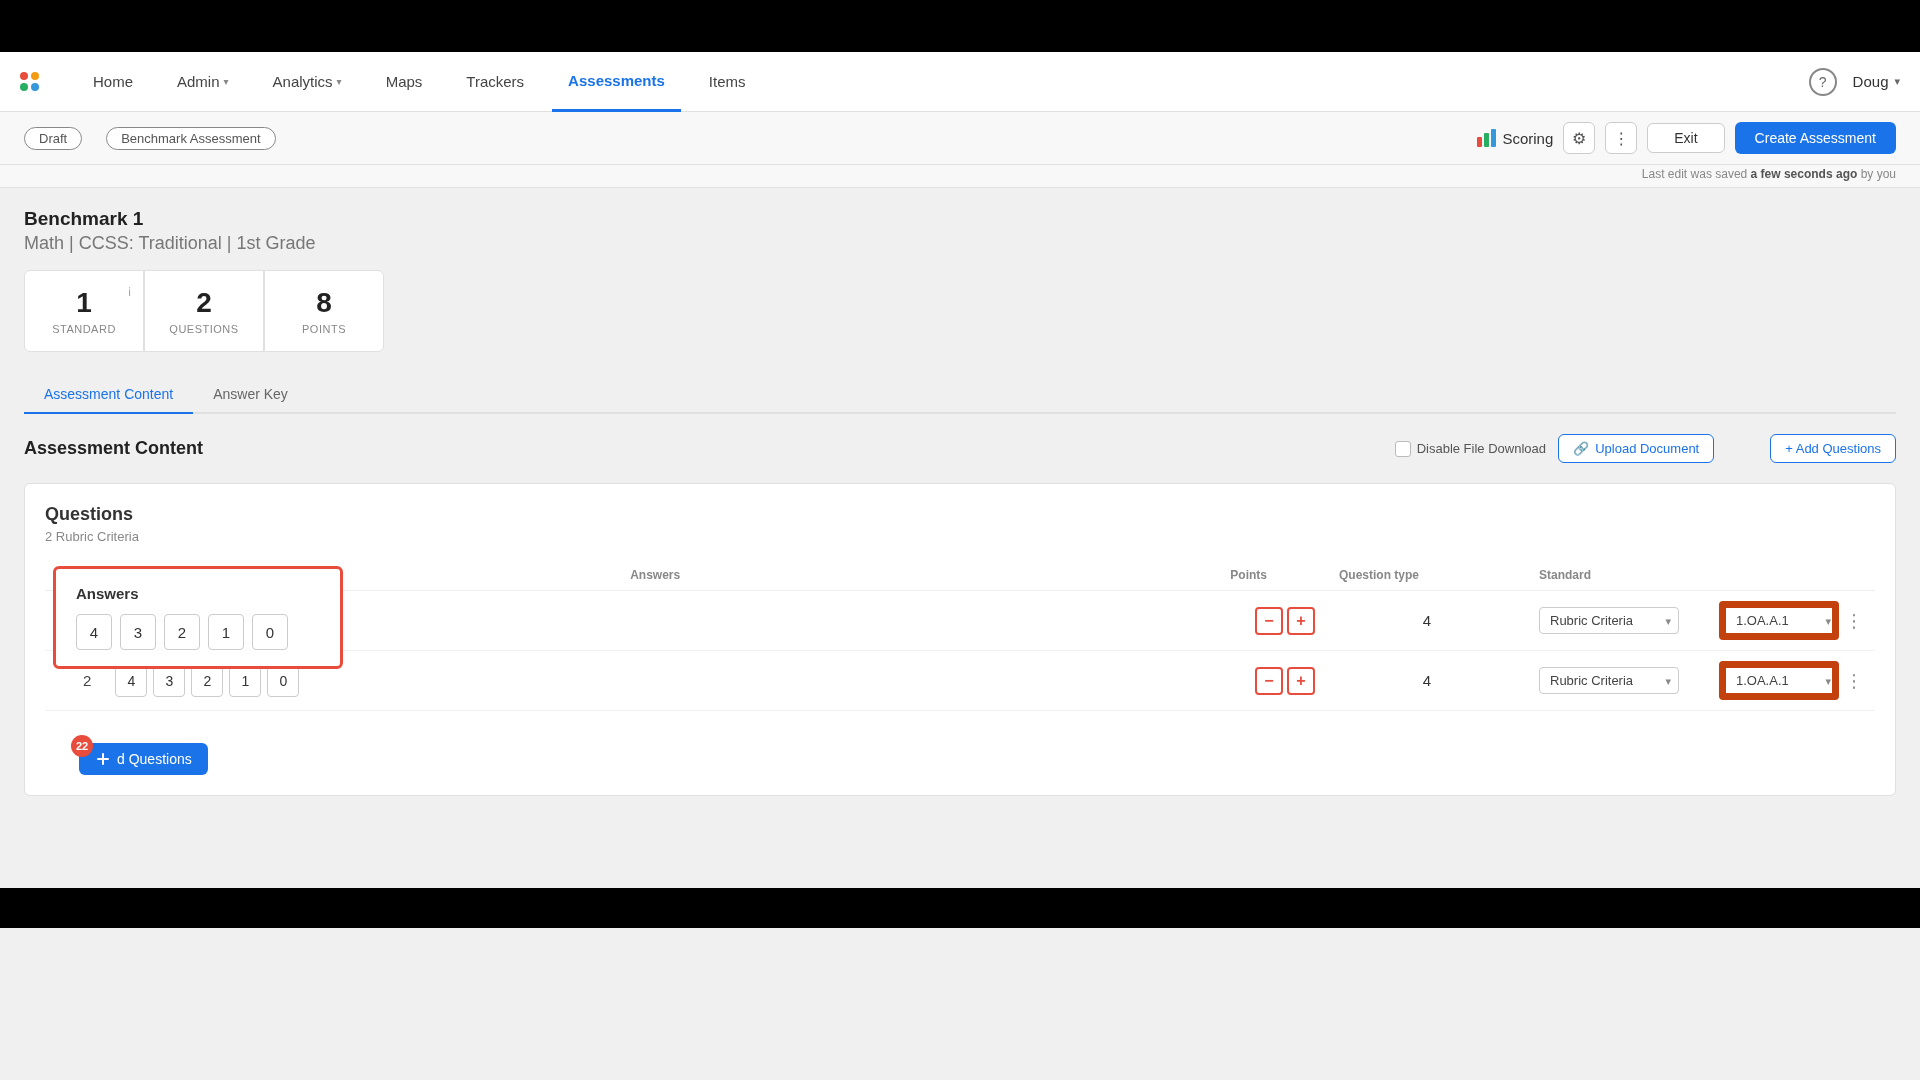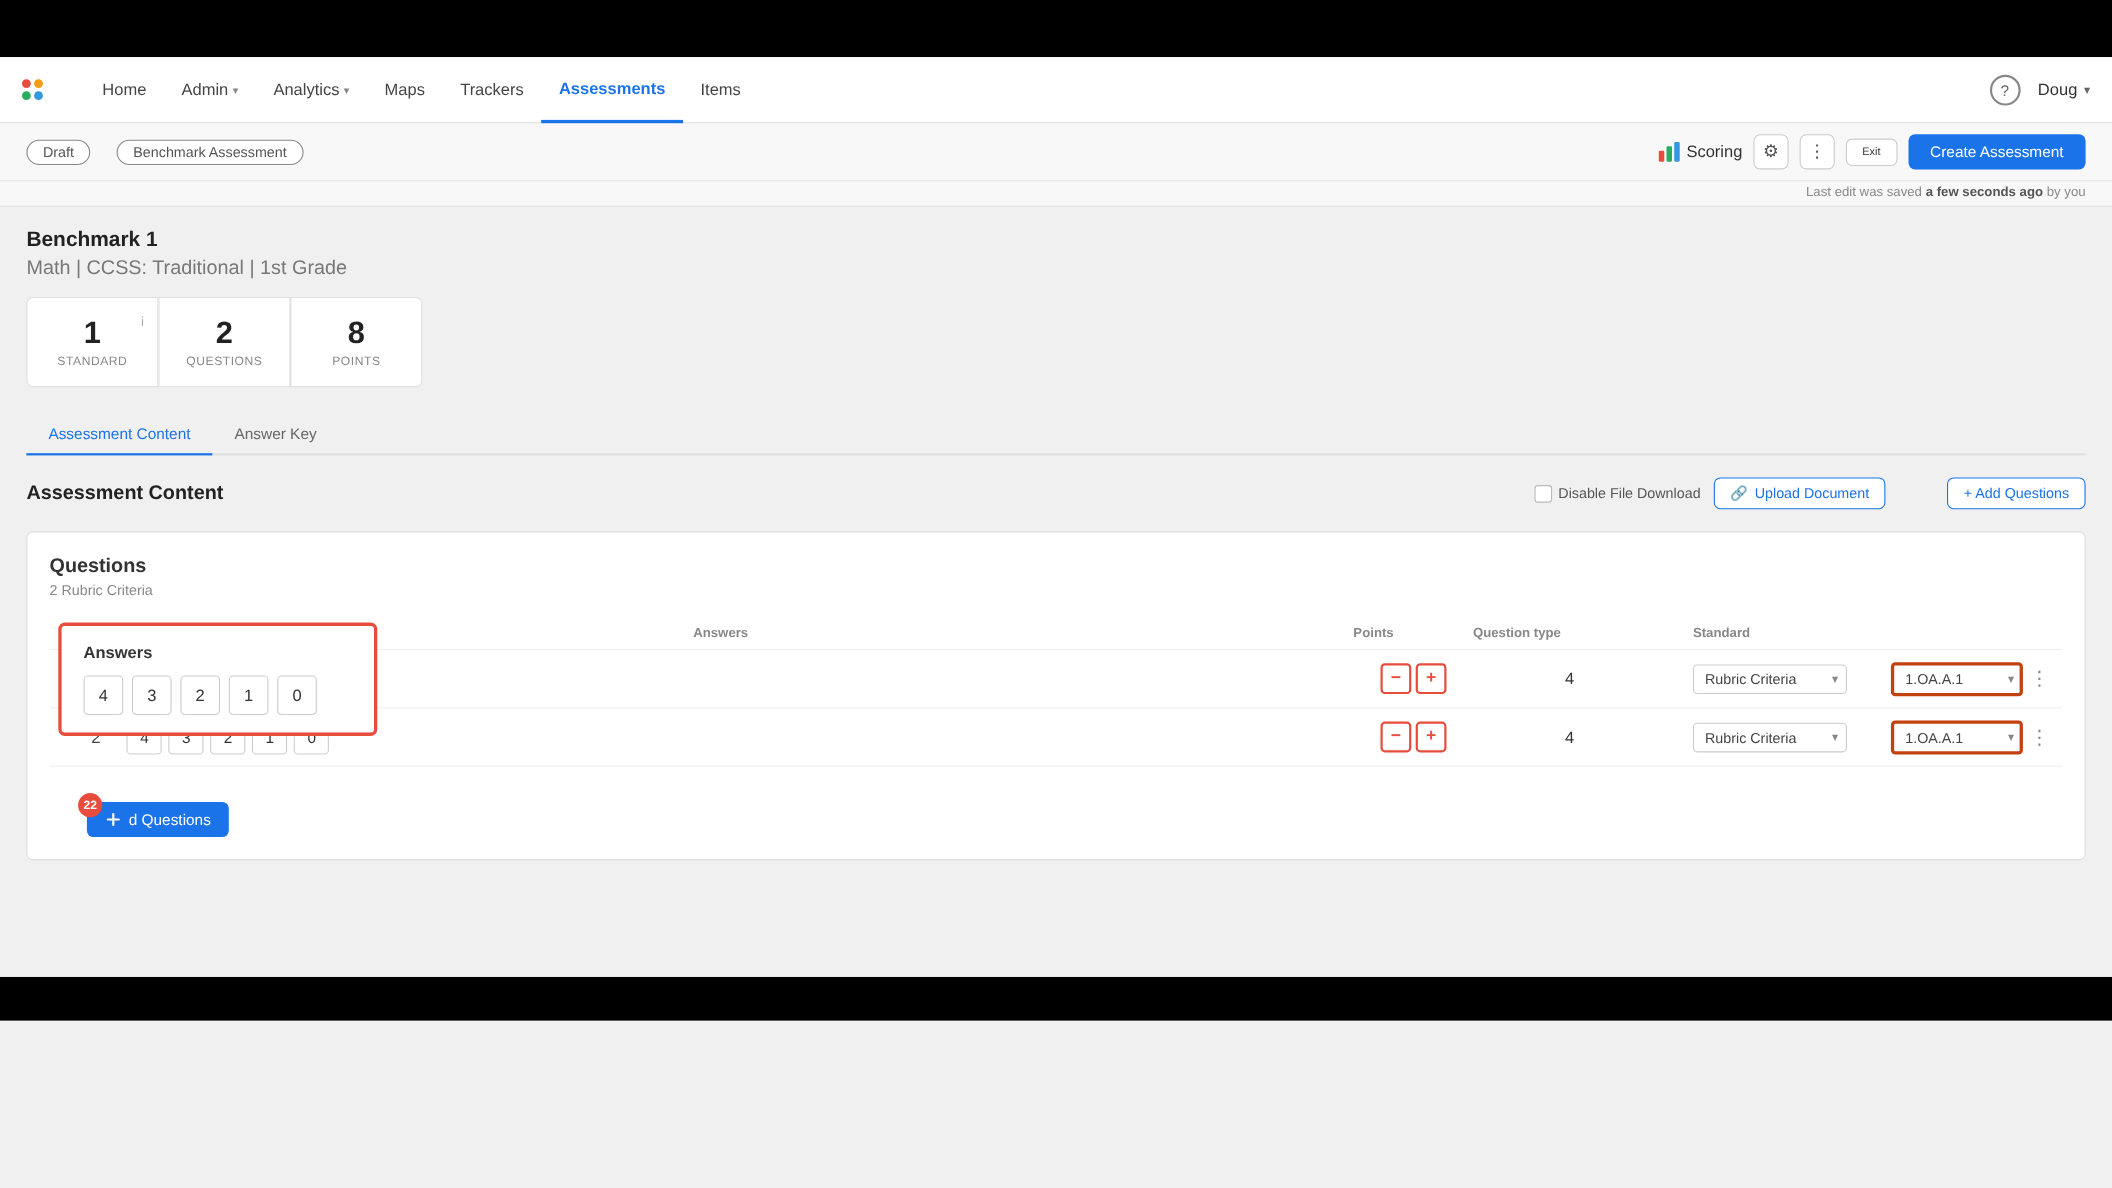--- a/index.html
+++ b/index.html
@@ -28,21 +28,21 @@
       grid-template-columns: 8px 8px;
       gap: 3px;
       margin-right: 8px;
     }
     .logo-dot { width: 8px; height: 8px; border-radius: 50%; }
     .logo-dot:nth-child(1) { background: #e74c3c; }
     .logo-dot:nth-child(2) { background: #f39c12; }
     .logo-dot:nth-child(3) { background: #27ae60; }
     .logo-dot:nth-child(4) { background: #3498db; }
 
-    .nav-items { display: flex; align-items: center; gap: 0; flex: 1; }
+    .nav-items { display: flex; align-items: center; gap: 12px; flex: 1; }
     .nav-item {
       padding: 0 16px;
       height: 60px;
       display: flex;
       align-items: center;
       cursor: pointer;
       font-size: 15px;
       color: #444;
       text-decoration: none;
       position: relative;
@@ -145,26 +145,26 @@
       width: 32px; height: 32px;
       border: 1px solid #ccc;
       border-radius: 6px;
       background: #fff;
       display: flex; align-items: center; justify-content: center;
       cursor: pointer;
       font-size: 16px;
       color: #555;
     }
     .exit-btn {
-      padding: 6px 14px;
+      padding: 6px 26px;
       border: 1px solid #ccc;
       border-radius: 6px;
       background: #fff;
       cursor: pointer;
-      font-size: 10px;
+      font-size: 14px;
       color: #333;
       font-weight: 500;
     }
     .create-btn {
       padding: 8px 20px;
       background: #1a73e8;
       color: #fff;
       border: none;
       border-radius: 6px;
       cursor: pointer;
@@ -320,21 +320,21 @@
       border-radius: 4px;
       font-size: 13px;
       color: #444;
       background: #fff;
       min-width: 140px;
       cursor: pointer;
       appearance: none;
     }
     .standard-select {
       padding: 5px 10px;
-      border: 3px solid #c2410c;
+      border: 7px solid #c2410c;
       border-radius: 4px;
       font-size: 13px;
       color: #444;
       background: #fff;
       min-width: 120px;
       cursor: pointer;
       appearance: none;
     }
     .more-vert { color: #888; cursor: pointer; font-size: 18px; }
 

